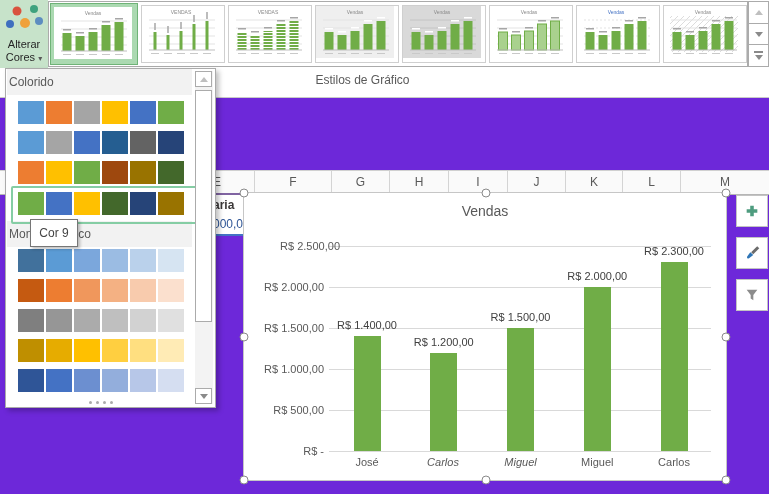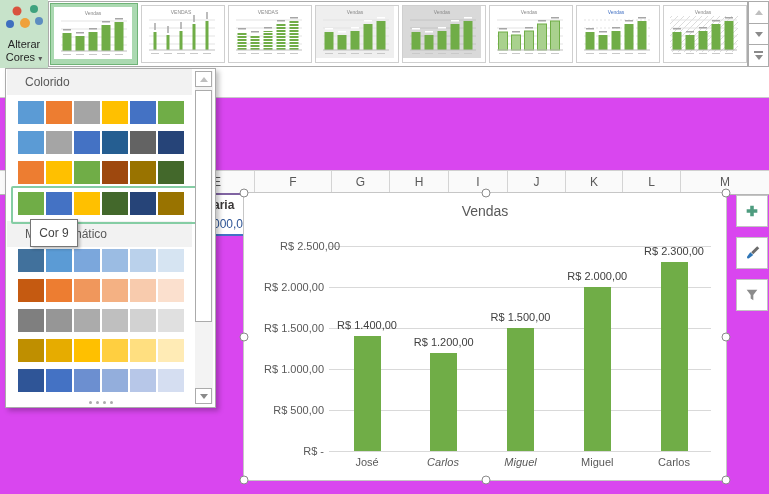--- a/index.html
+++ b/index.html
@@ -1,16 +1,16 @@
 <!DOCTYPE html>
 <html><head>
 <meta charset="utf-8">
 <style>
   html,body{margin:0;padding:0;}
-  .app{position:relative;width:769px;height:494px;background:#d946ef;overflow:hidden;
+  .app{position:relative;width:769px;height:494px;background:#6d28d9;overflow:hidden;
        font-family:"Liberation Sans",sans-serif;color:#444;}
   .abs{position:absolute;}
 
   
   .ribbon{left:0;top:0;width:769px;height:97px;background:#fff;border-bottom:1px solid #C9C9C9;z-index:3;}
   .alterar-btn{left:0;top:0;width:48px;height:68px;background:#C7E3CA;text-align:center;cursor:pointer;}
   .alterar-btn .lbl{font-size:11px;color:#262626;line-height:13px;}
   .gallery{left:48px;top:1px;width:700px;height:66px;background:#fff;border:1px solid #ABABAB;
            display:flex;align-items:center;gap:3px;padding-left:1px;box-sizing:border-box;overflow:hidden;}
   .thumb{width:84px;height:58px;background:#fff;border:1px solid #CFCFCF;box-sizing:border-box;flex:none;}
@@ -43,21 +43,21 @@
   .xlab{position:absolute;width:80px;text-align:center;font-size:11px;color:#595959;}
   .handle{position:absolute;width:7px;height:7px;background:#fff;border:1px solid #8A8A8A;border-radius:50%;
           transform:translate(-50%,-50%);cursor:pointer;}
   .side-btn{width:30px;height:30px;background:#fff;border:1px solid #C3C3C3;z-index:2;
             display:flex;align-items:center;justify-content:center;cursor:pointer;}
 
   
   .dropdown{left:5px;top:68px;width:209px;height:338px;background:#fff;border:1px solid #ABABAB;
             box-shadow:3px 3px 5px rgba(0,0,0,.25);z-index:10;}
   .sect-hd{position:absolute;left:1px;width:185px;height:26px;background:#F2F2F2;
-           display:flex;align-items:center;padding-left:18px;box-sizing:border-box;font-size:12px;color:#595959;}
+           display:flex;align-items:center;padding-left:2px;box-sizing:border-box;font-size:12px;color:#595959;}
   .swrow{position:absolute;left:12px;height:23px;display:flex;gap:2px;}
   .sw{width:26px;height:23px;cursor:pointer;}
   .hl-box{position:absolute;left:5px;top:117px;width:182px;height:34px;border:2px solid #85CDA4;border-radius:2px;}
   .vscroll{position:absolute;right:2px;top:2px;width:18px;height:333px;background:#F3F3F3;}
   .vbtn{position:absolute;left:0;width:17px;height:16px;background:#fff;border:1px solid #ABABAB;
         display:flex;align-items:center;justify-content:center;box-sizing:border-box;cursor:pointer;}
   .vthumb{position:absolute;left:0;top:19px;width:17px;height:232px;background:#fff;border:1px solid #ABABAB;box-sizing:border-box;cursor:pointer;}
   .grip{position:absolute;left:0;bottom:3px;width:190px;display:flex;justify-content:center;gap:4px;cursor:pointer;}
   .grip i{width:3px;height:3px;border-radius:50%;background:#ABABAB;}
   .tooltip{left:30px;top:219px;width:46px;height:26px;background:#fff;border:1px solid #767676;
@@ -289,20 +289,21 @@
         </div>
       <div class="gal-btn">
           <div class="tri-down"></div>
         </div>
       <div class="gal-btn">
           <div class="more-bar"></div>
           <div class="tri-down"></div>
         </div>
     </div>
 
+    <div class="abs group-label">Estilos de Gráfico</div>
   </div>
 
   <div class="abs col-headers" id="colheaders">
       <div class="col-h" style="left: 180px; width: 74px;">E</div>
       <div class="col-h" style="left: 255px; width: 76px;">F</div>
       <div class="col-h" style="left: 332px; width: 57px;">G</div>
       <div class="col-h" style="left: 390px; width: 58px;">H</div>
       <div class="col-h" style="left: 449px; width: 58px;">I</div>
       <div class="col-h" style="left: 508px; width: 57px;">J</div>
       <div class="col-h" style="left: 566px; width: 56px;">K</div>

